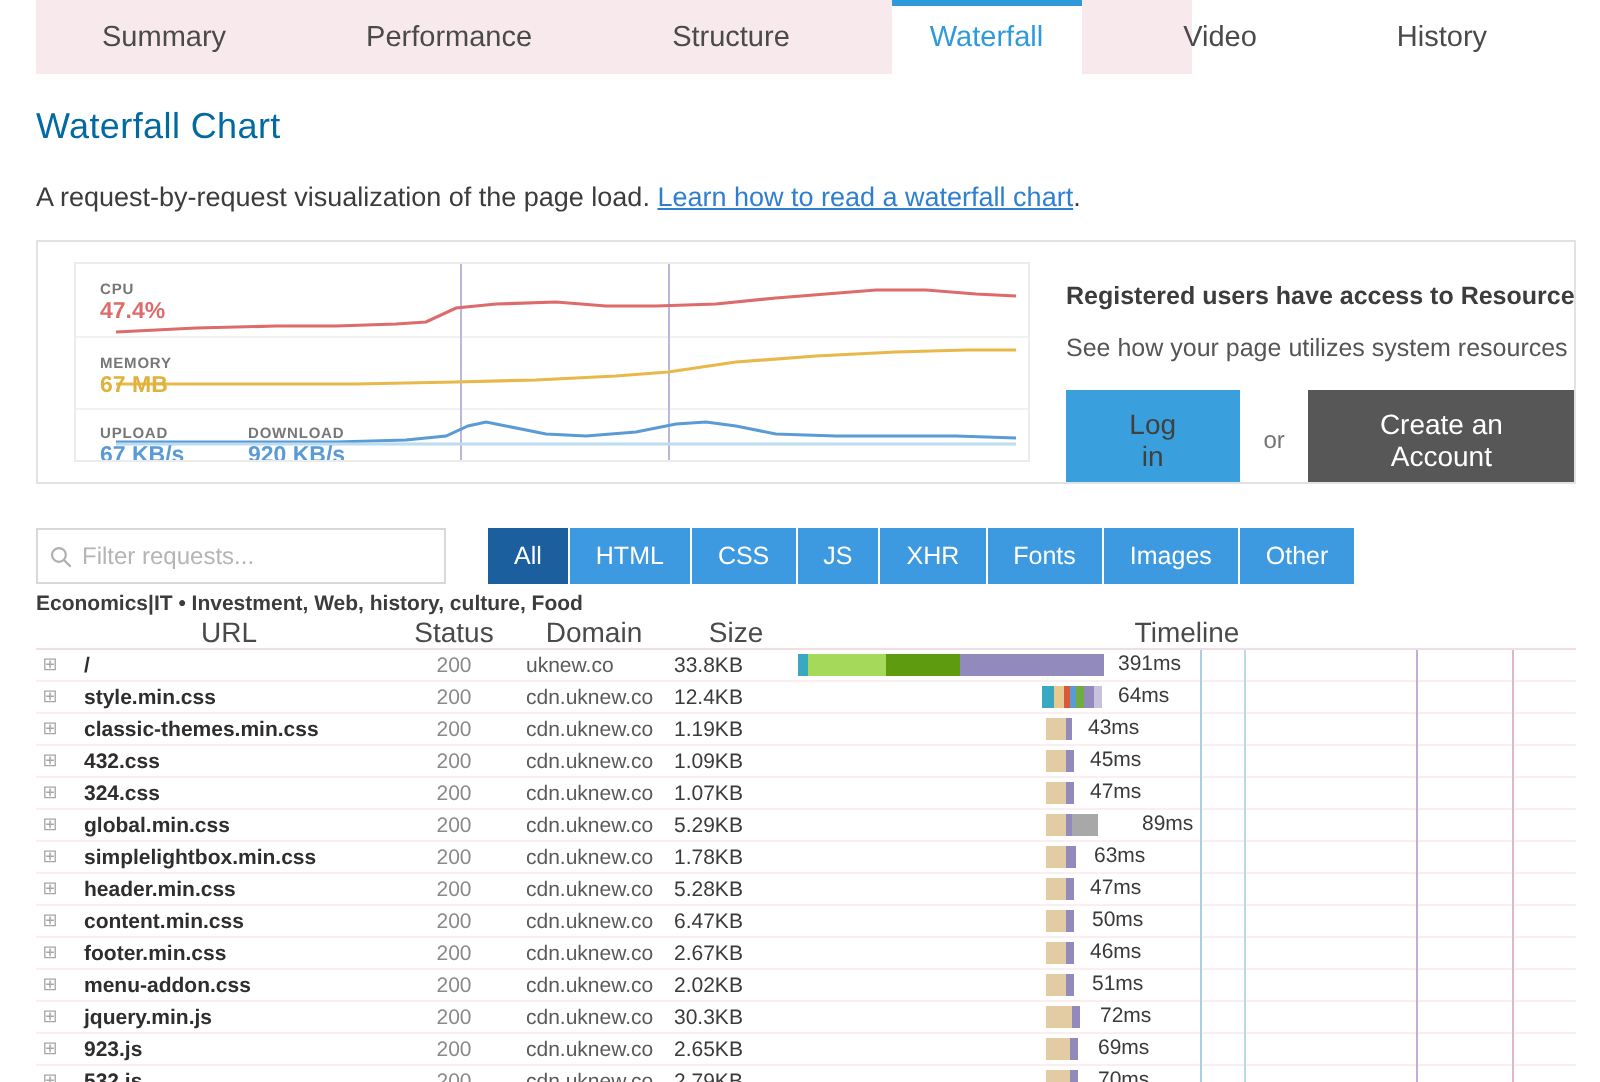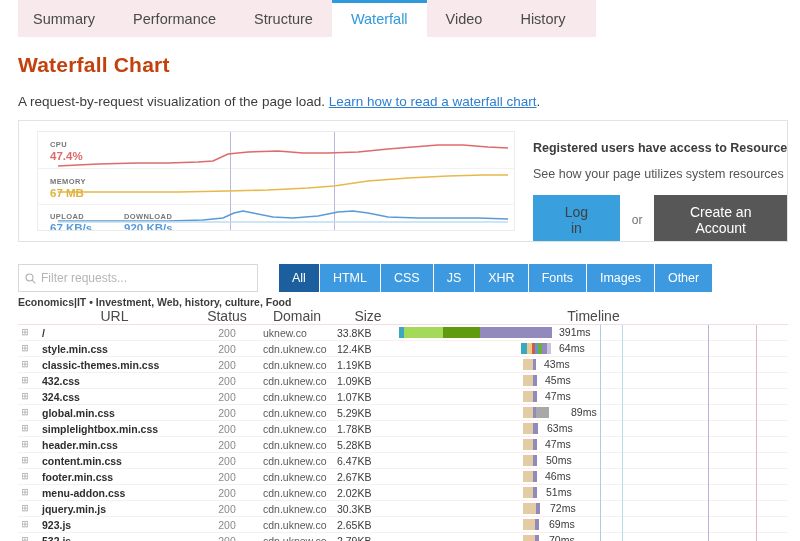--- a/index.html
+++ b/index.html
@@ -21,21 +21,22 @@
     position: absolute;
     left: 18px; top: 0;
     width: 578px; height: 37px;
     background: #f7e9ec;
   }
   .tabs {
     position: relative;
     display: flex;
     align-items: stretch;
     height: 37px;
-    padding-left: 14px;
+    padding-left: 32px;
+    gap: 32px;
   }
   .tab {
     display: flex;
     align-items: center;
     justify-content: center;
     padding: 0 19px;
     font-size: 14.5px;
     color: #4a4a4a;
     height: 37px;
     cursor: pointer;
@@ -51,23 +52,23 @@
     content: "";
     position: absolute;
     left: 0; right: 0; top: 0;
     height: 3px;
     background: #2f9ada;
   }
 
   
   .page-head { padding: 16px 0 0 18px; }
   .page-title {
-    font-size: 21px;
-    font-weight: bold;
-    color: #c2410c;
+    font-size: 18px;
+    font-weight: normal;
+    color: #0369a1;
     letter-spacing: .2px;
   }
   .page-sub {
     margin-top: 17px;
     font-size: 13.5px;
     color: #3c3c3c;
   }
   .page-sub a {
     color: #2f7fd0;
     text-decoration: underline;
@@ -169,21 +170,21 @@
   
   .filterbar {
     position: absolute;
     left: 18px; top: 264px;
     width: 770px; height: 28px;
     display: flex;
     align-items: stretch;
   }
   .search-wrap {
     position: relative;
-    width: 240px;
+    width: 205px;
     background: #fff;
     border: 1px solid #d8d8d8;
     display: flex;
     align-items: center;
   }
   .search-icon {
     width: 22px; display: flex;
     align-items: center; justify-content: center;
     color: #b0b0b0;
   }

